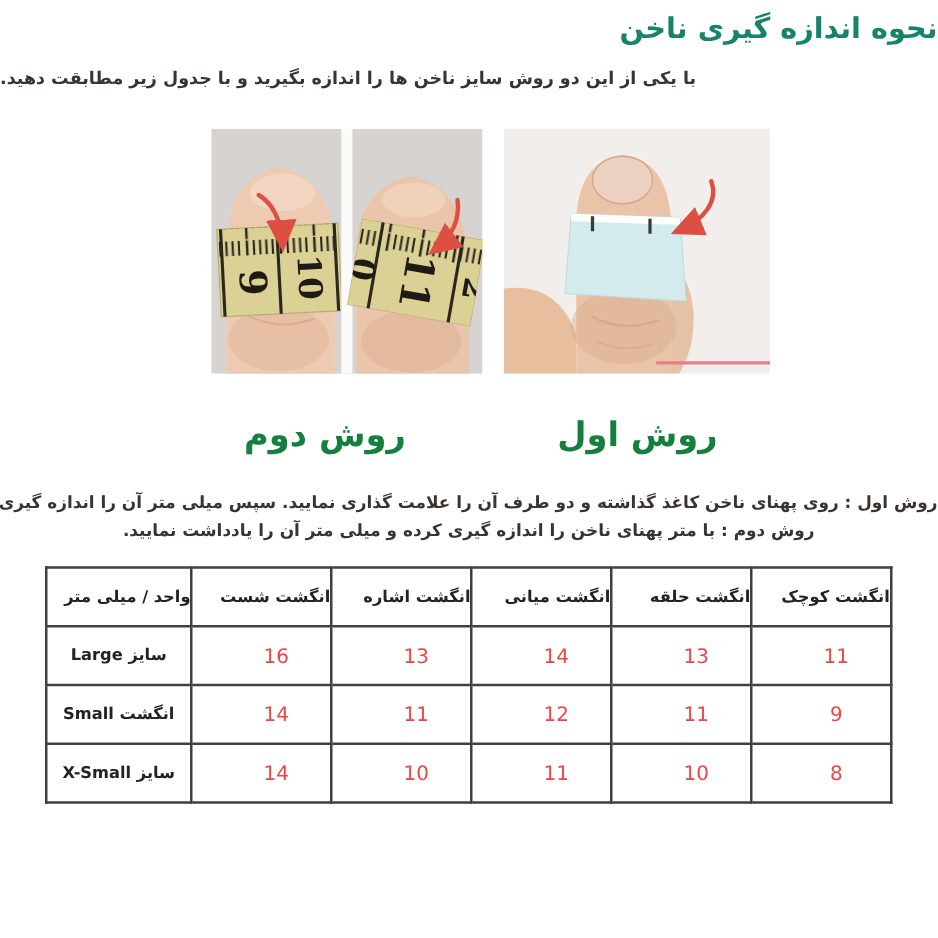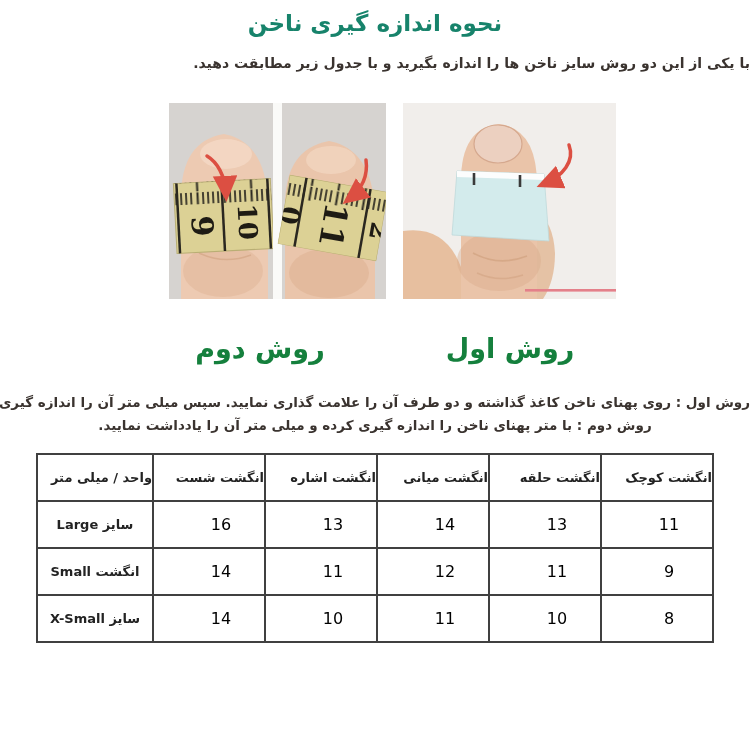--- a/index.html
+++ b/index.html
@@ -4,26 +4,26 @@
 <style>
   * { margin:0; padding:0; box-sizing:border-box; }
   html,body { background:#ffffff; }
   body { font-family:"DejaVu Sans","Liberation Sans",sans-serif; }
   .page {
     position:relative; width:750px; height:750px; background:#ffffff;
     overflow:hidden; margin:0 auto;
   }
   .title {
     position:absolute; top:10px; left:0; width:100%;
-    text-align:center; direction:rtl;
+    text-align:right; direction:rtl;
     font-size:23px; font-weight:bold; color:#17836B;
   }
   .subtitle {
     position:absolute; top:55px; left:0; width:100%;
-    text-align:right; direction:rtl; white-space:nowrap;
+    text-align:left; direction:rtl; white-space:nowrap;
     font-size:14px; font-weight:bold; color:#3A332F;
   }
   .photo { position:absolute; top:103px; }
   .photo svg { display:block; }
   .photo-tape  { left:169px; width:217px; height:196px; }
   .photo-paper { left:403px; width:213px; height:196px; }
   .method-label {
     position:absolute; top:333px; text-align:center; direction:rtl;
     font-size:27px; font-weight:bold; color:#15803d; letter-spacing:0.5px;
   }
@@ -43,21 +43,21 @@
   table.sizes th, table.sizes td {
     border:2px solid #404040; text-align:center; vertical-align:middle;
     height:47px; color:#232323; overflow:hidden;
   }
   table.sizes th {
     direction:rtl; font-size:13px; font-weight:bold; white-space:nowrap;padding-left:32px;
   }
   table.sizes td.rowlabel {
     direction:rtl; font-size:13px; font-weight:bold; white-space:nowrap;
   }
-  table.sizes td.val { font-size:16px; font-weight:normal; color:#000000;padding-left:24px; }
+  table.sizes td.val { font-size:16px; font-weight:normal; color:#ef4444;padding-left:24px; }
   col.c-unit { width:116px; }
   col.c-f { width:112px; }
 </style>
 </head>
 <body>
 
 <div class="page">
 
   <div class="title">نحوه اندازه گیری ناخن</div>
   <div class="subtitle">با یکی از این دو روش سایز ناخن ها را اندازه بگیرید و با جدول زیر مطابقت دهید.</div>

